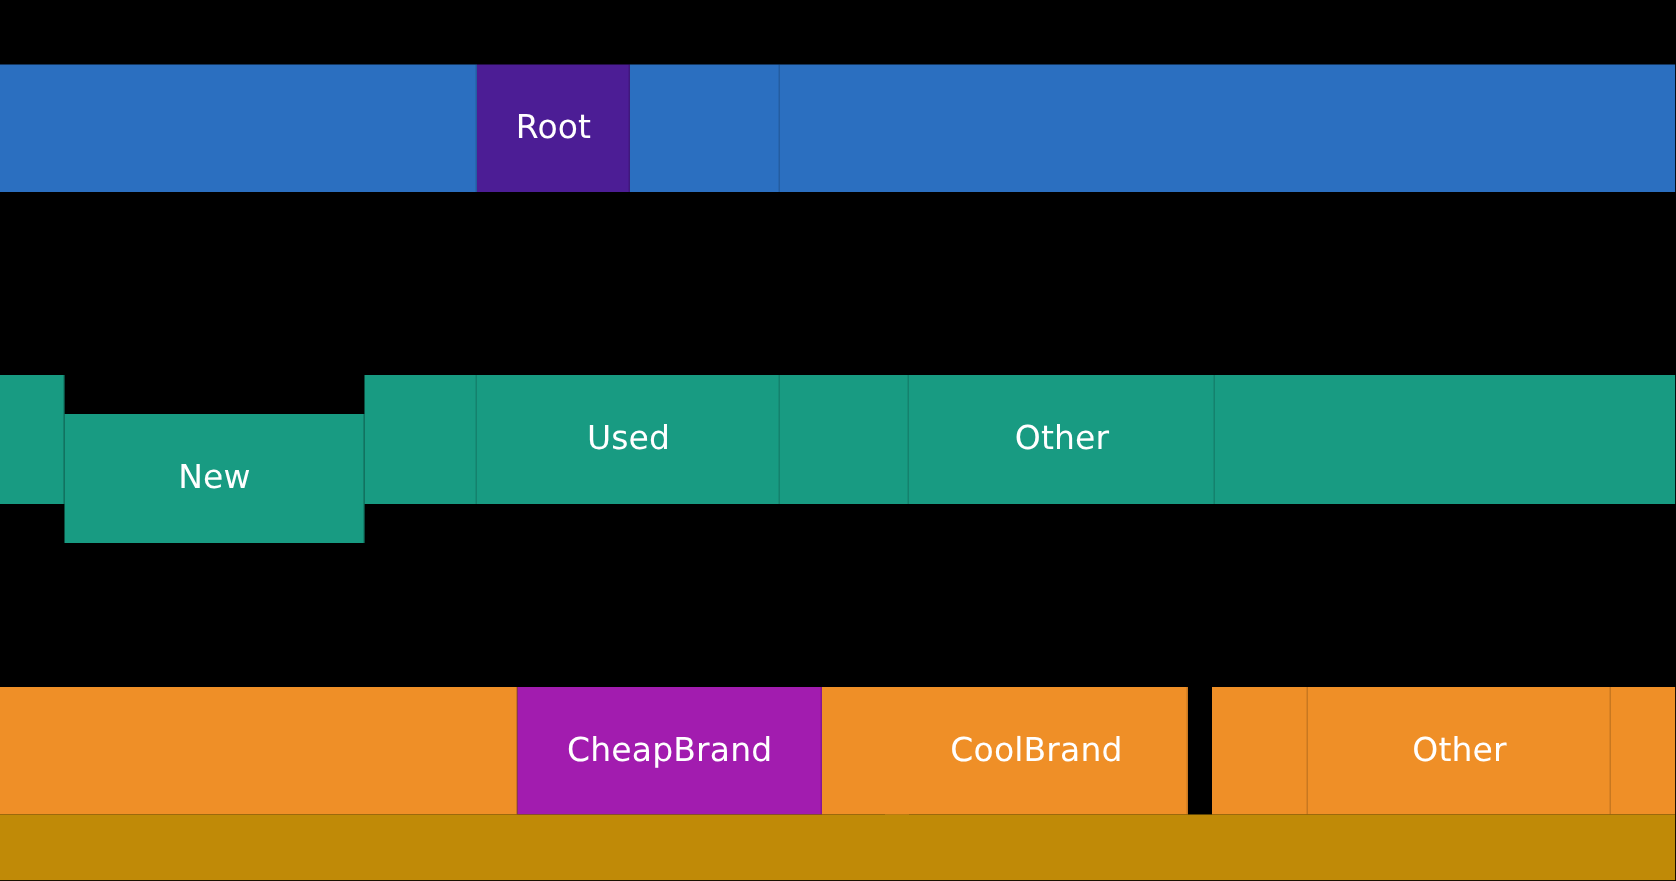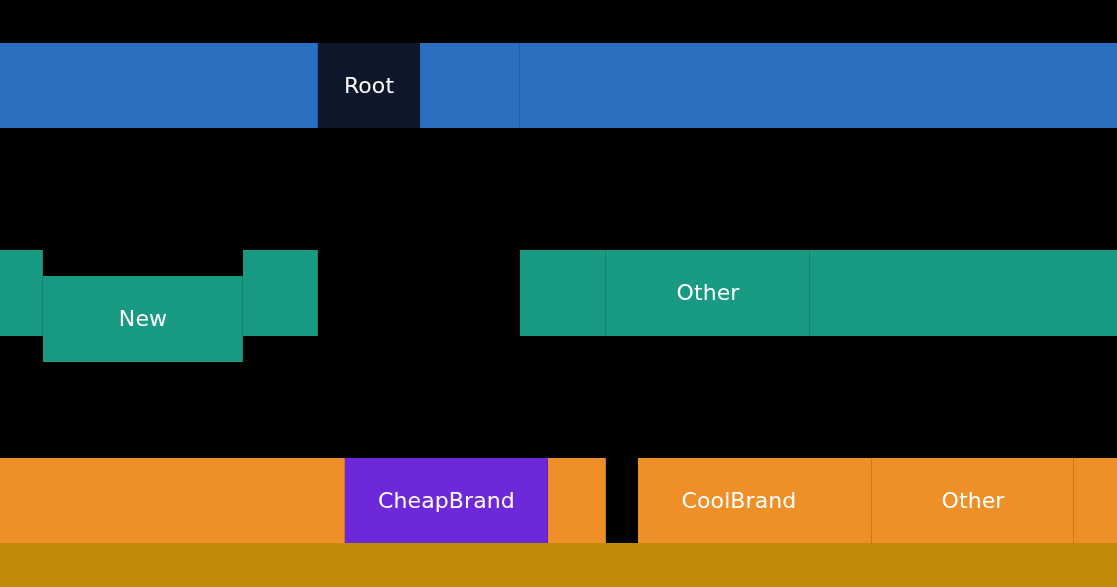--- a/index.html
+++ b/index.html
@@ -56,61 +56,64 @@
   .band-root   { background: transparent; }
 </style>
 </head>
 <body>
 
 <div id="stage" style="background: rgb(0, 0, 0);">
     <div class="band band-root" style="top: 43px; height: 85px;">
       <div class="seg" style="left: 0px; width: 318px; background: rgb(43, 111, 192);">
         <span class="seg-label"></span>
       </div>
-      <div class="seg" style="left: 318px; width: 102px; background: #0f172a;">
+      <div class="seg" style="left: 318px; width: 102px; background: #4c1d95;">
         <span class="seg-label">Root</span>
       </div>
       <div class="seg" style="left: 420px; width: 100px; background: rgb(43, 111, 192);">
         <span class="seg-label"></span>
       </div>
       <div class="seg last" style="left: 520px; width: 597px; background: rgb(43, 111, 192);">
         <span class="seg-label"></span>
       </div>
     </div>
     <div class="band band-category" style="top: 250px; height: 86px;">
       <div class="seg" style="left: 0px; width: 43px; background: rgb(24, 155, 130);">
         <span class="seg-label"></span>
       </div>
       <div class="seg" style="left: 43px; width: 200px; background: rgb(24, 155, 130); margin-top: 26px;">
         <span class="seg-label">New</span>
       </div>
       <div class="seg" style="left: 243px; width: 75px; background: rgb(24, 155, 130);">
         <span class="seg-label"></span>
       </div>
+      <div class="seg" style="left: 318px; width: 202px; background: rgb(24, 155, 130);">
+        <span class="seg-label">Used</span>
+      </div>
       <div class="seg" style="left: 520px; width: 86px; background: rgb(24, 155, 130);">
         <span class="seg-label"></span>
       </div>
       <div class="seg" style="left: 606px; width: 204px; background: rgb(24, 155, 130);">
         <span class="seg-label">Other</span>
       </div>
       <div class="seg last" style="left: 810px; width: 307px; background: rgb(24, 155, 130);">
         <span class="seg-label"></span>
       </div>
     </div>
     <div class="band band-brand" style="top: 458px; height: 85px;">
       <div class="seg" style="left: 0px; width: 345px; background: rgb(239, 143, 39);">
         <span class="seg-label"></span>
       </div>
-      <div class="seg" style="left: 345px; width: 203px; background: #6d28d9;">
+      <div class="seg" style="left: 345px; width: 203px; background: #a21caf;">
         <span class="seg-label">CheapBrand</span>
       </div>
       <div class="seg" style="left: 548px; width: 58px; background: rgb(239, 143, 39);">
         <span class="seg-label"></span>
       </div>
-      <div class="seg" style="left: 638px; width: 202px; background: rgb(239, 143, 39);">
+      <div class="seg" style="left: 590px; width: 202px; background: rgb(239, 143, 39);">
         <span class="seg-label">CoolBrand</span>
       </div>
       <div class="seg" style="left: 808px; width: 64px; background: rgb(239, 143, 39);">
         <span class="seg-label"></span>
       </div>
       <div class="seg" style="left: 872px; width: 202px; background: rgb(239, 143, 39);">
         <span class="seg-label">Other</span>
       </div>
       <div class="seg last" style="left: 1074px; width: 43px; background: rgb(239, 143, 39);">
         <span class="seg-label"></span>

